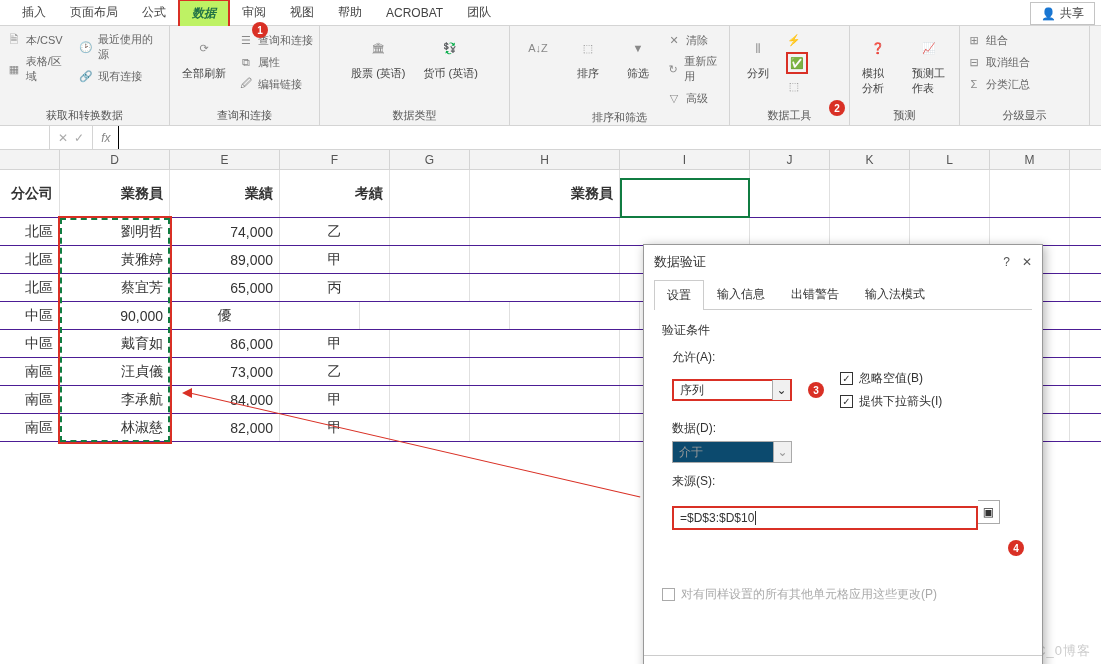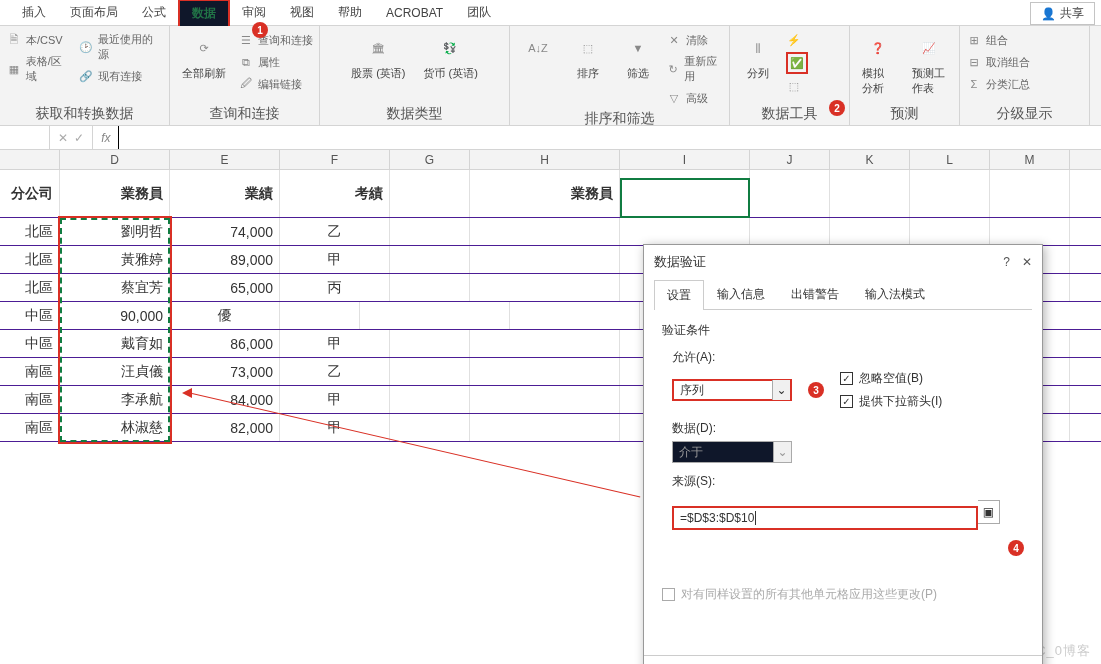--- a/index.html
+++ b/index.html
@@ -1,30 +1,30 @@
 <!DOCTYPE html>
 <html><head>
 <meta charset="utf-8">
 <style>
 * { box-sizing: border-box; margin: 0; padding: 0; font-family: "Microsoft YaHei", "SimSun", sans-serif; }
 body { background: #fff; width: 1101px; height: 664px; overflow: hidden; position: relative; font-size: 12px; color: #333; }
 
 
 .ribbon-tabs { display: flex; align-items: center; height: 26px; border-bottom: 1px solid #d4d4d4; padding-left: 10px; background: #fff; position: relative; }
 .ribbon-tab { padding: 4px 12px; cursor: pointer; color: #444; }
-.ribbon-tab.active { border: 2px solid #d93025; border-bottom: none; background: #0f172a; font-weight: bold; color: #217346; position: relative; }
+.ribbon-tab.active { border: 2px solid #d93025; border-bottom: none; background: #bef264; font-weight: bold; color: #217346; position: relative; font-style: italic; }
 .share-btn { position: absolute; right: 6px; top: 2px; border: 1px solid #c4c4c4; padding: 2px 10px; font-size: 12px; color: #444; display: flex; align-items: center; gap: 4px; }
 
 .callout { position: absolute; width: 16px; height: 16px; background: #d93025; color: #fff; border-radius: 50%; font-size: 10px; display: flex; align-items: center; justify-content: center; font-weight: bold; z-index: 50; }
 
 
 .ribbon-body { height: 100px; background: #f3f3f3; border-bottom: 1px solid #d4d4d4; display: flex; }
 .rb-group { border-right: 1px solid #d4d4d4; display: flex; flex-direction: column; justify-content: space-between; padding: 4px 6px 2px 6px; }
 .rb-group-content { display: flex; align-items: flex-start; gap: 6px; flex: 1; }
-.rb-group-label { text-align: center; font-size: 14px; color: #555; padding-top: 2px; }
+.rb-group-label { text-align: center; font-size: 11px; color: #555; padding-top: 2px; }
 .rb-item-sm { font-size: 11px; color: #666; display: flex; align-items: center; gap: 4px; padding: 2px 0; }
 .rb-item-lg { display: flex; flex-direction: column; align-items: center; font-size: 11px; color: #444; padding: 2px 6px; gap: 2px; }
 .rb-icon-lg { width: 32px; height: 32px; display: flex; align-items: center; justify-content: center; color: #888; }
 .rb-icon-sm { width: 16px; height: 16px; display: inline-flex; align-items: center; justify-content: center; color: #888; }
 .rb-col { display: flex; flex-direction: column; gap: 2px; }
 .dv-highlight { border: 2px solid #d93025; padding: 1px; }
 
 
 .formula-bar { height: 24px; border-bottom: 1px solid #d4d4d4; display: flex; align-items: center; background: #fff; }
 .fx-label { padding: 0 8px; color: #888; font-style: italic; border-right: 1px solid #000000; height: 100%; display: flex; align-items: center; }
@@ -68,21 +68,21 @@
 .dialog-title { display: flex; justify-content: space-between; align-items: center; padding: 8px 10px; }
 .dialog-title-text { font-size: 13px; }
 .dialog-title-btns { display: flex; gap: 12px; color: #555; }
 .dialog-tabs { display: flex; border-bottom: 1px solid #ccc; margin: 0 10px; }
 .dialog-tab { padding: 6px 12px; border: 1px solid transparent; border-bottom: none; color: #333; cursor: pointer; }
 .dialog-tab.active { border-color: #ccc; background: #fff; position: relative; top: 1px; }
 .dialog-body { padding: 12px 18px; }
 .dlg-section-label { margin-bottom: 10px; }
 .dlg-row { display: flex; align-items: center; gap: 16px; margin-bottom: 10px; }
 .dlg-select { border: 1px solid #aaa; height: 22px; width: 120px; display: flex; align-items: center; padding: 0 6px; justify-content: space-between; background: #fff; }
-.dlg-select.disabled { background: #0f172a; color: #999; }
+.dlg-select.disabled { background: #0c4a6e; color: #999; }
 .dlg-select-btn { width: 18px; height: 20px; border-left: 1px solid #aaa; display: flex; align-items: center; justify-content: center; background: #f0f0f0; margin-right: -6px; }
 .chk { display: flex; align-items: center; gap: 6px; }
 .chk-box { width: 13px; height: 13px; border: 1px solid #333; display: inline-flex; align-items: center; justify-content: center; font-size: 10px; color: #333; }
 .src-input { border: 1px solid #aaa; height: 24px; width: 306px; display: flex; align-items: center; padding: 0 6px; margin-top: 12px; }
 .src-btn { width: 22px; height: 24px; border: 1px solid #aaa; border-left: none; display: flex; align-items: center; justify-content: center; }
 .dialog-footer { padding: 10px; border-top: 1px solid #ccc; display: flex; justify-content: space-between; align-items: center; margin-top: 40px; }
 .btn { border: 1px solid #aaa; padding: 4px 18px; background: #f0f0f0; cursor: pointer; }
 .btn.primary { border: 2px solid #3b6fb6; }
 .red-outline { border: 2px solid #d93025 !important; }
 

